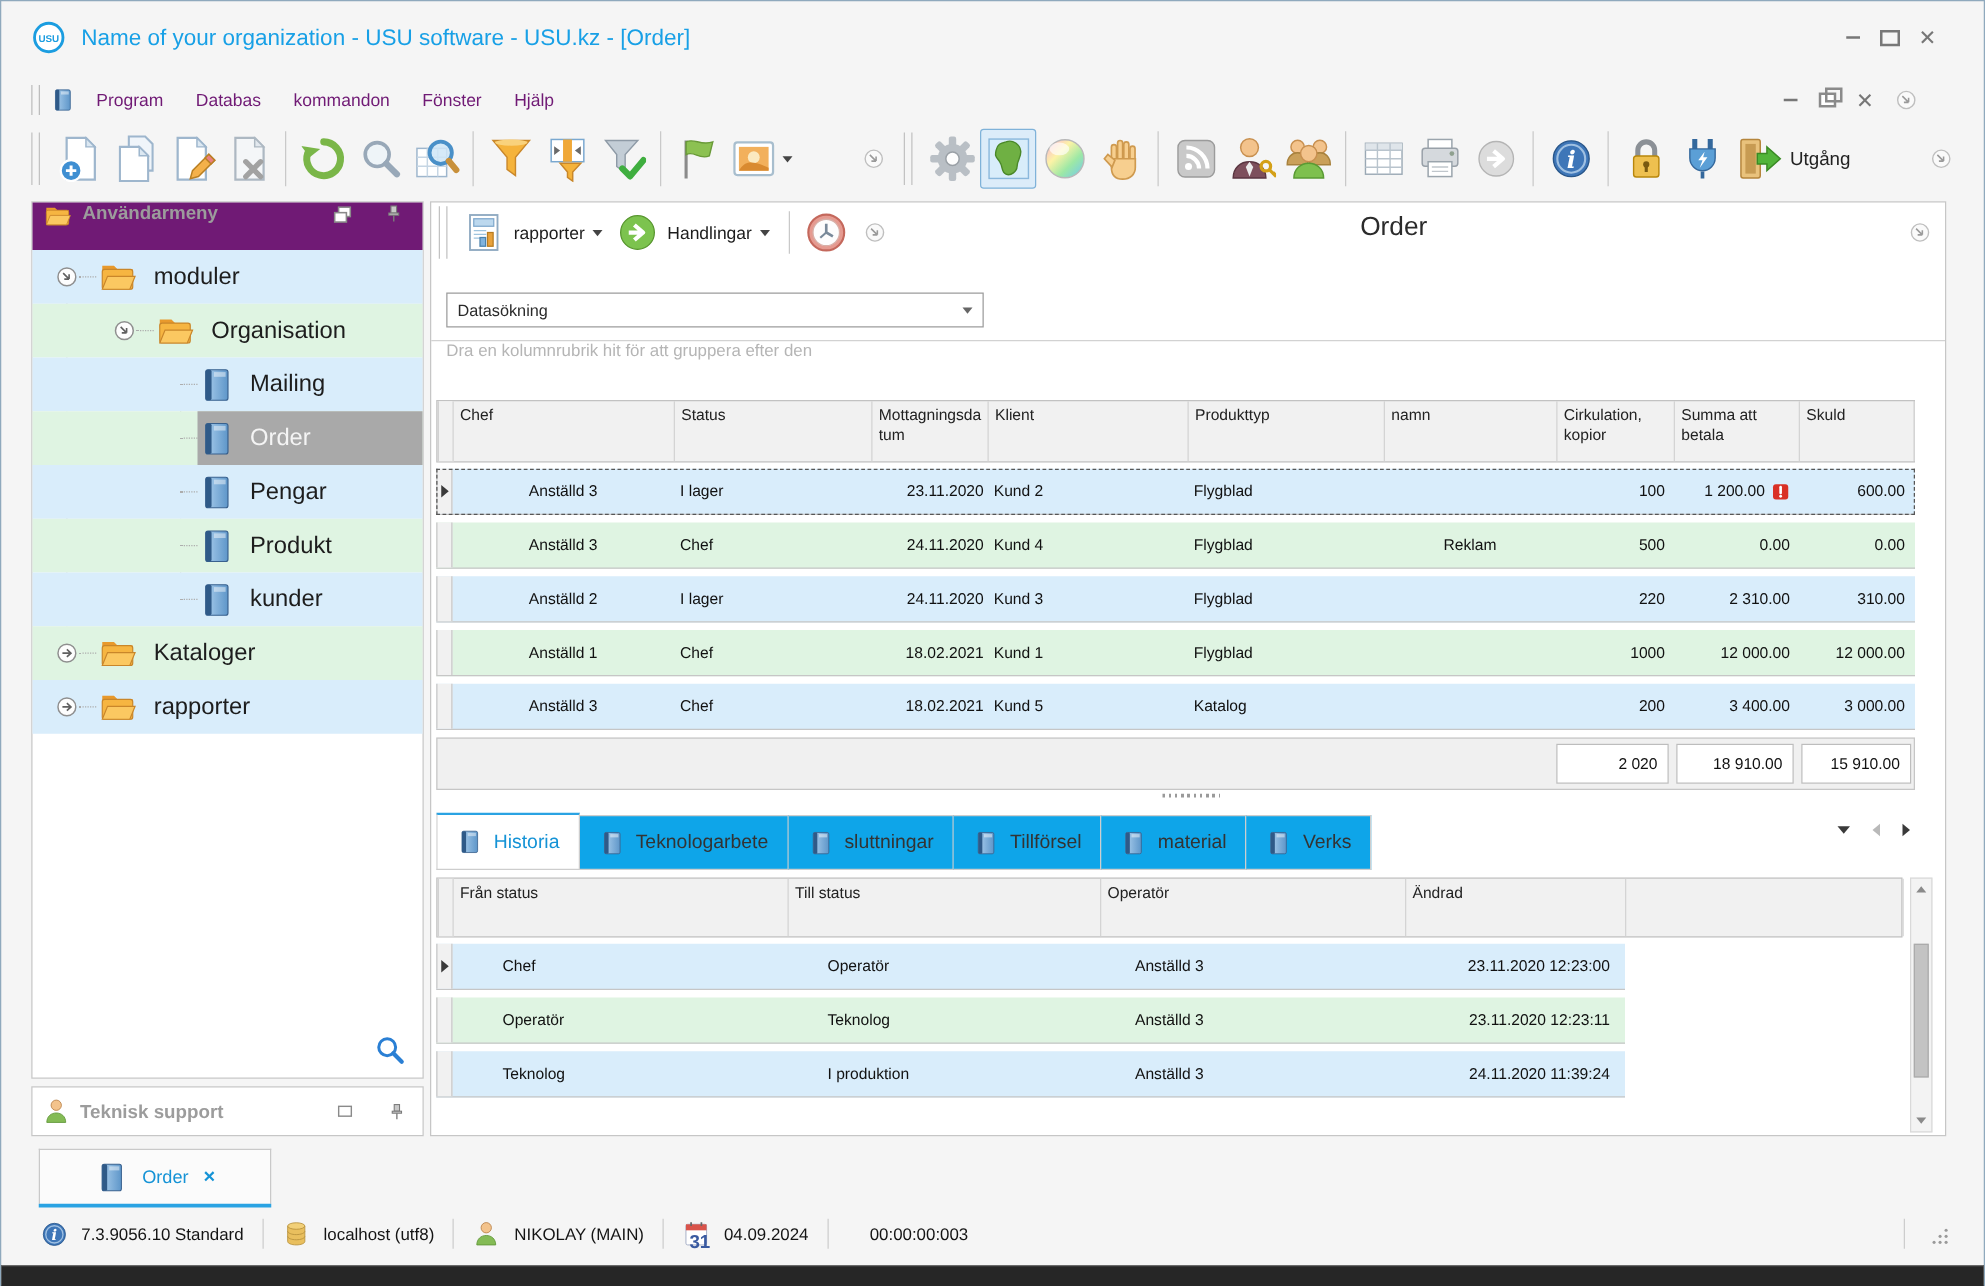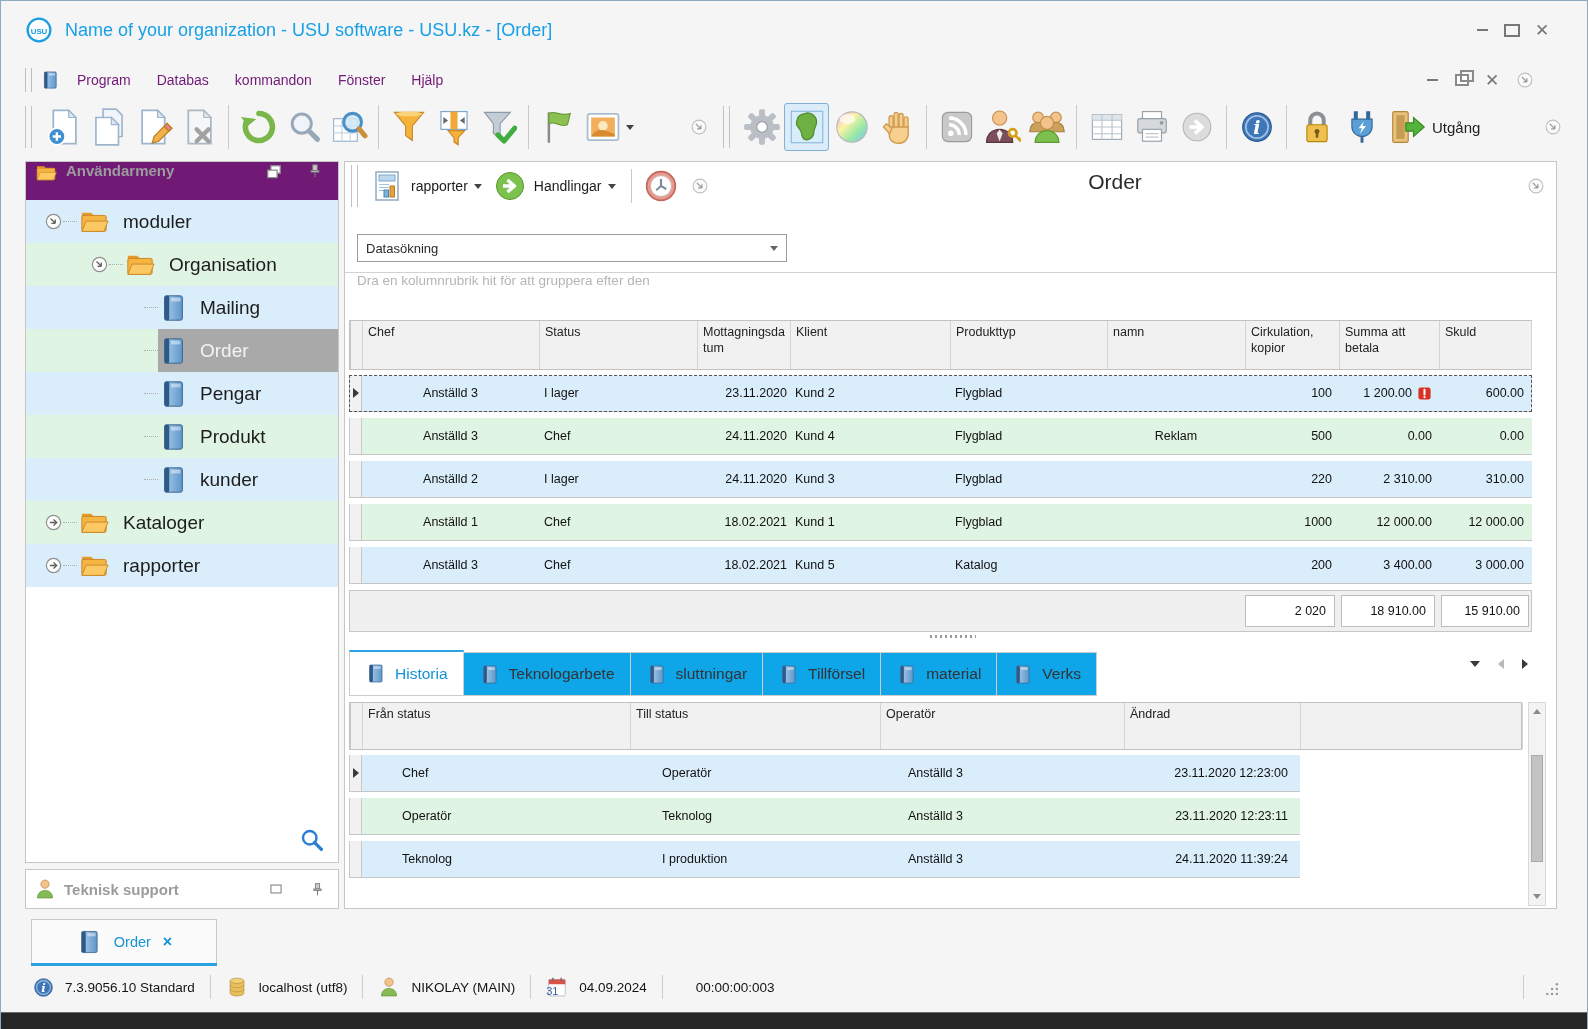--- a/index.html
+++ b/index.html
@@ -95,21 +95,21 @@
   
   .doctabs{left:24px;right:24px;top:916px;height:48px}
   .doctab{position:absolute;left:6px;top:2px;width:186px;height:44px;background:#fbfbfb;border:1px solid #c9c9c9;border-bottom:none;display:flex;align-items:center;justify-content:center;gap:12px;box-sizing:border-box}
   .doctab .lbl{font-size:14.5px;color:#1593d6}
   .doctab .x{font-size:16px;color:#1593d6;font-weight:bold}
   .docline{position:absolute;left:6px;top:46px;width:186px;height:3px;background:#2aa3e3}
   .statusbar{left:24px;right:24px;top:966px;height:40px;display:flex;align-items:center;font-size:13.5px;color:#141414}
   .ssep{width:1px;height:24px;background:#cdcdcd;margin:0 15px}
   .sitem{display:flex;align-items:center;gap:11px}
   .calwrap{position:relative;width:22px;height:22px}
-  .calday{position:absolute;left:0;right:0;top:9px;text-align:left;font-size:11px;font-weight:normal;color:#3a5aa0}
+  .calday{position:absolute;left:0;right:0;top:9px;text-align:right;font-size:15px;font-weight:bold;color:#3a5aa0}
   .bottomstrip{left:0;right:0;top:1011px;height:18px;background:#262626;border-top:1px solid #6a6a6a}
   .chips{width:22px;height:22px}
 </style>
 </head>
 <body>
 
 <svg width="0" height="0" style="position:absolute">
   <defs>
     <linearGradient id="gbook" x1="0" y1="0" x2="1" y2="0">
       <stop offset="0" stop-color="#a9cdec"></stop>

